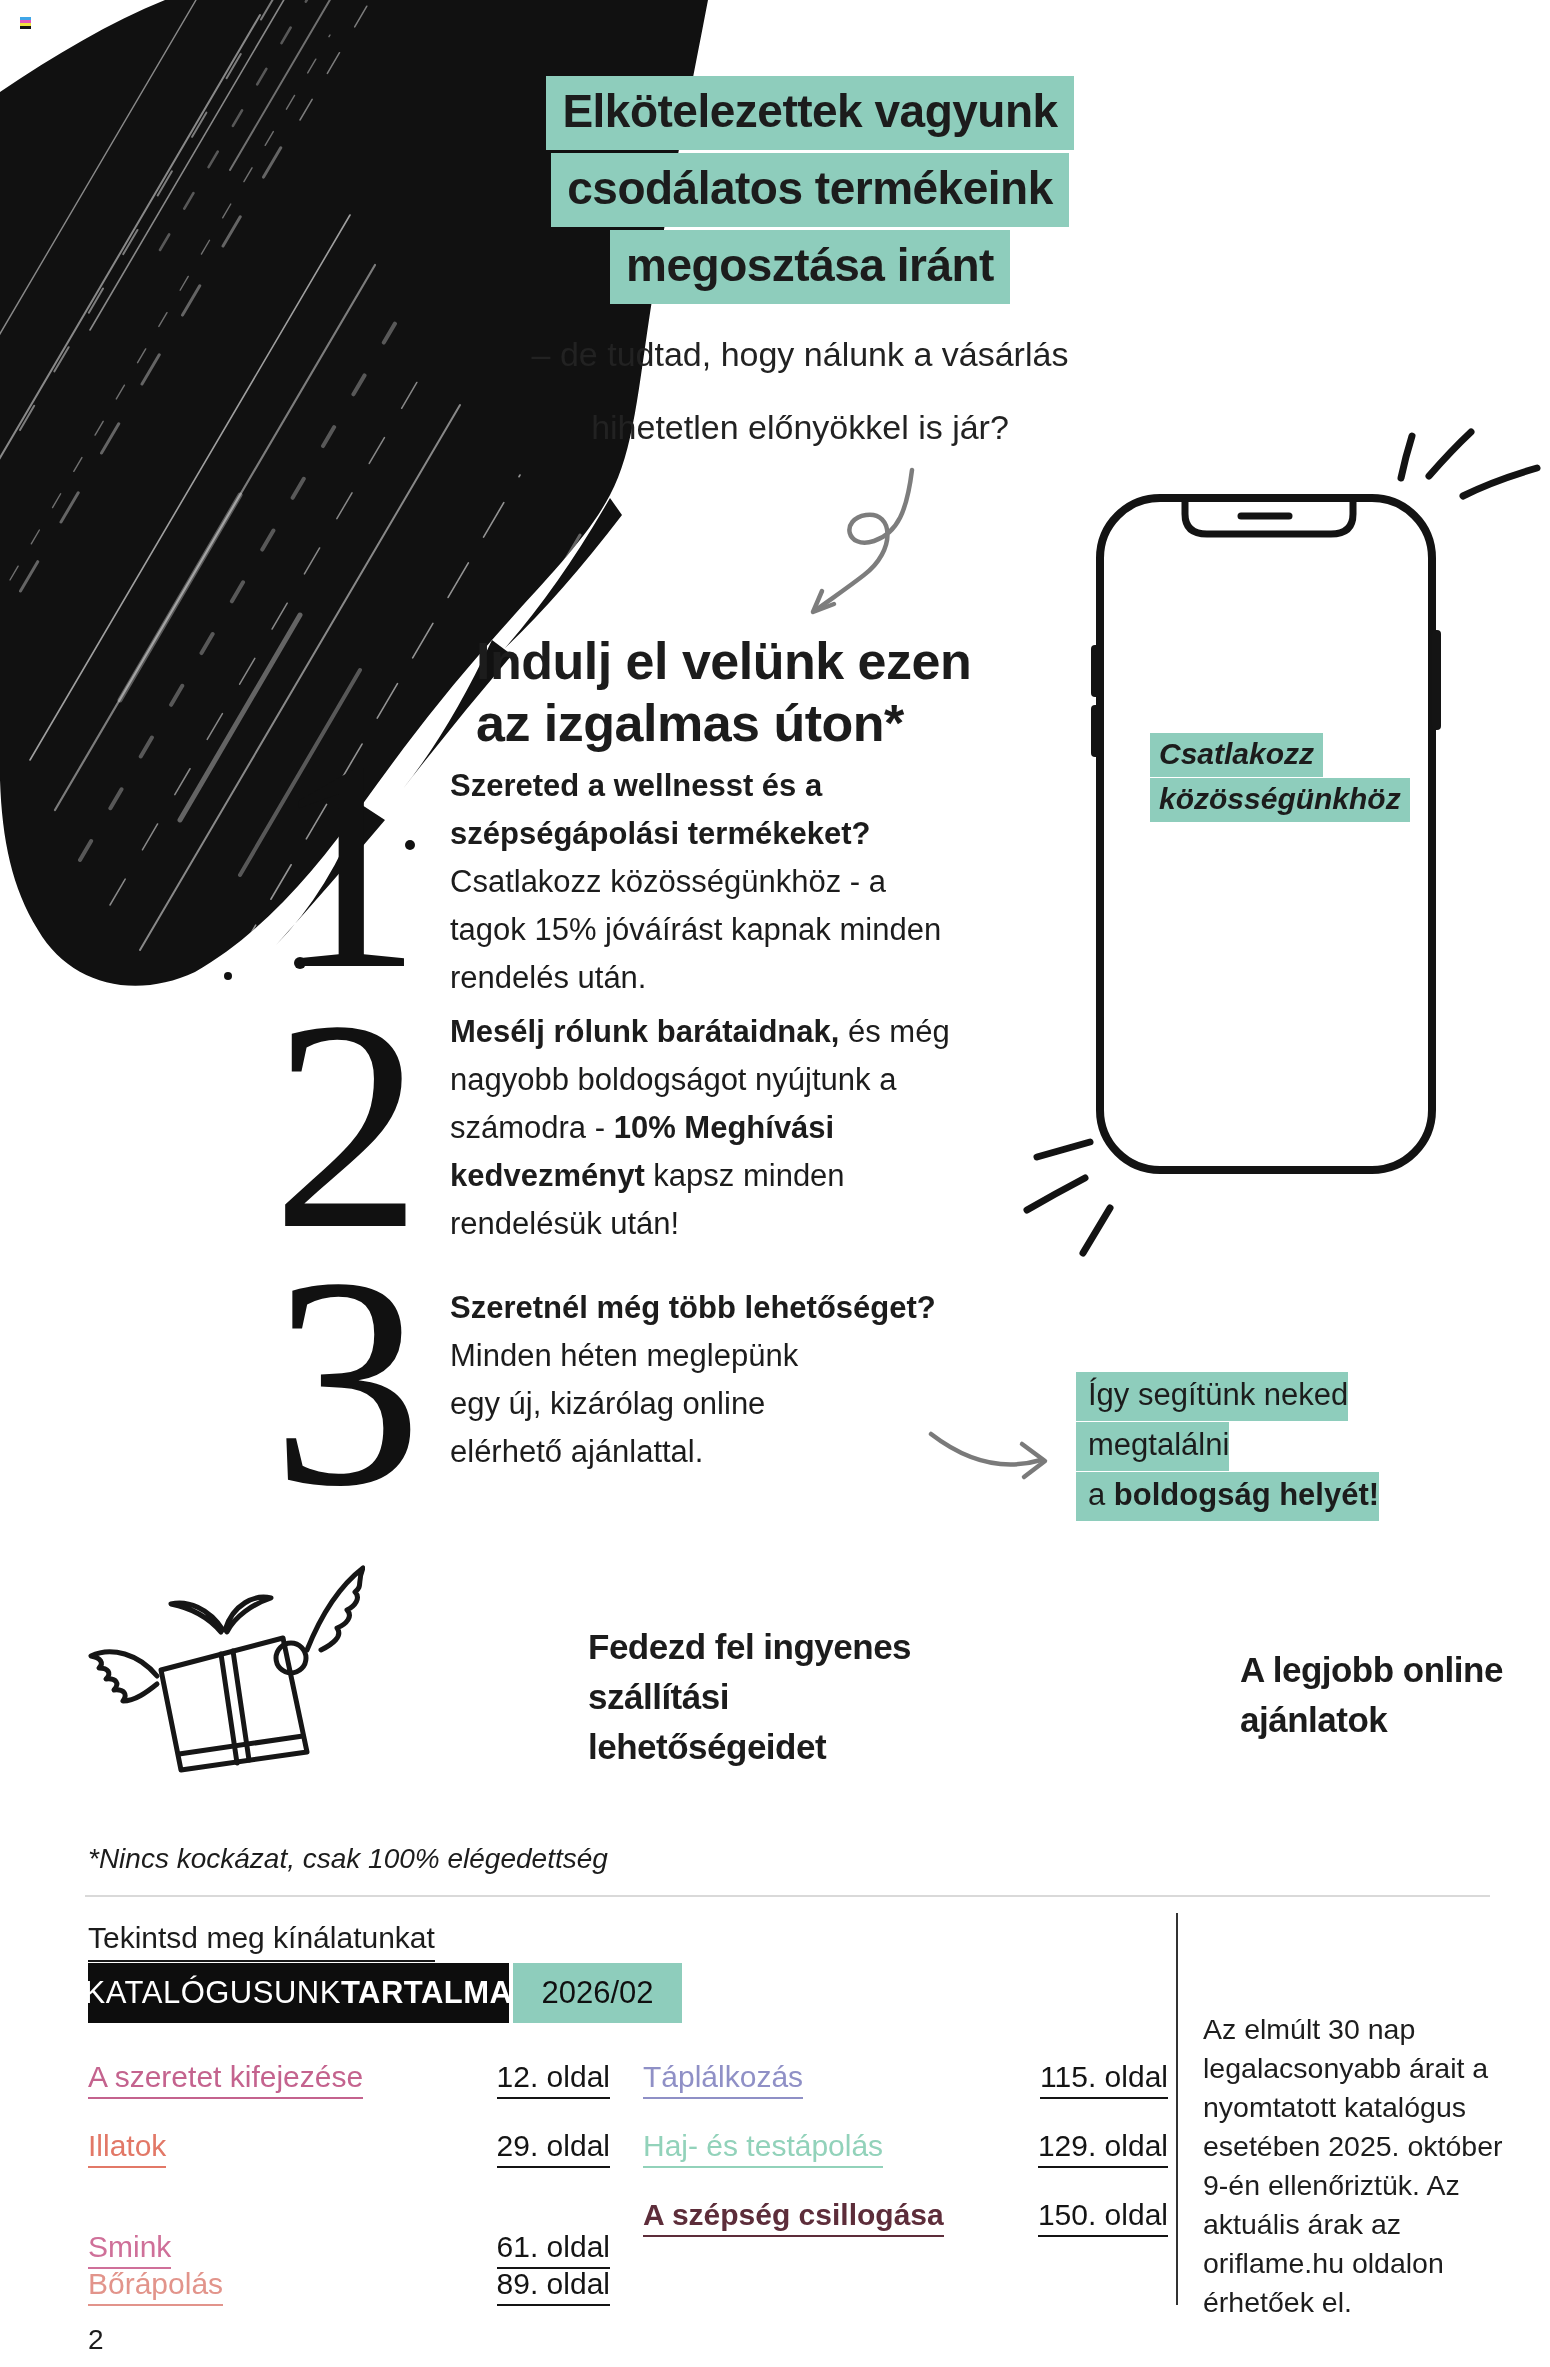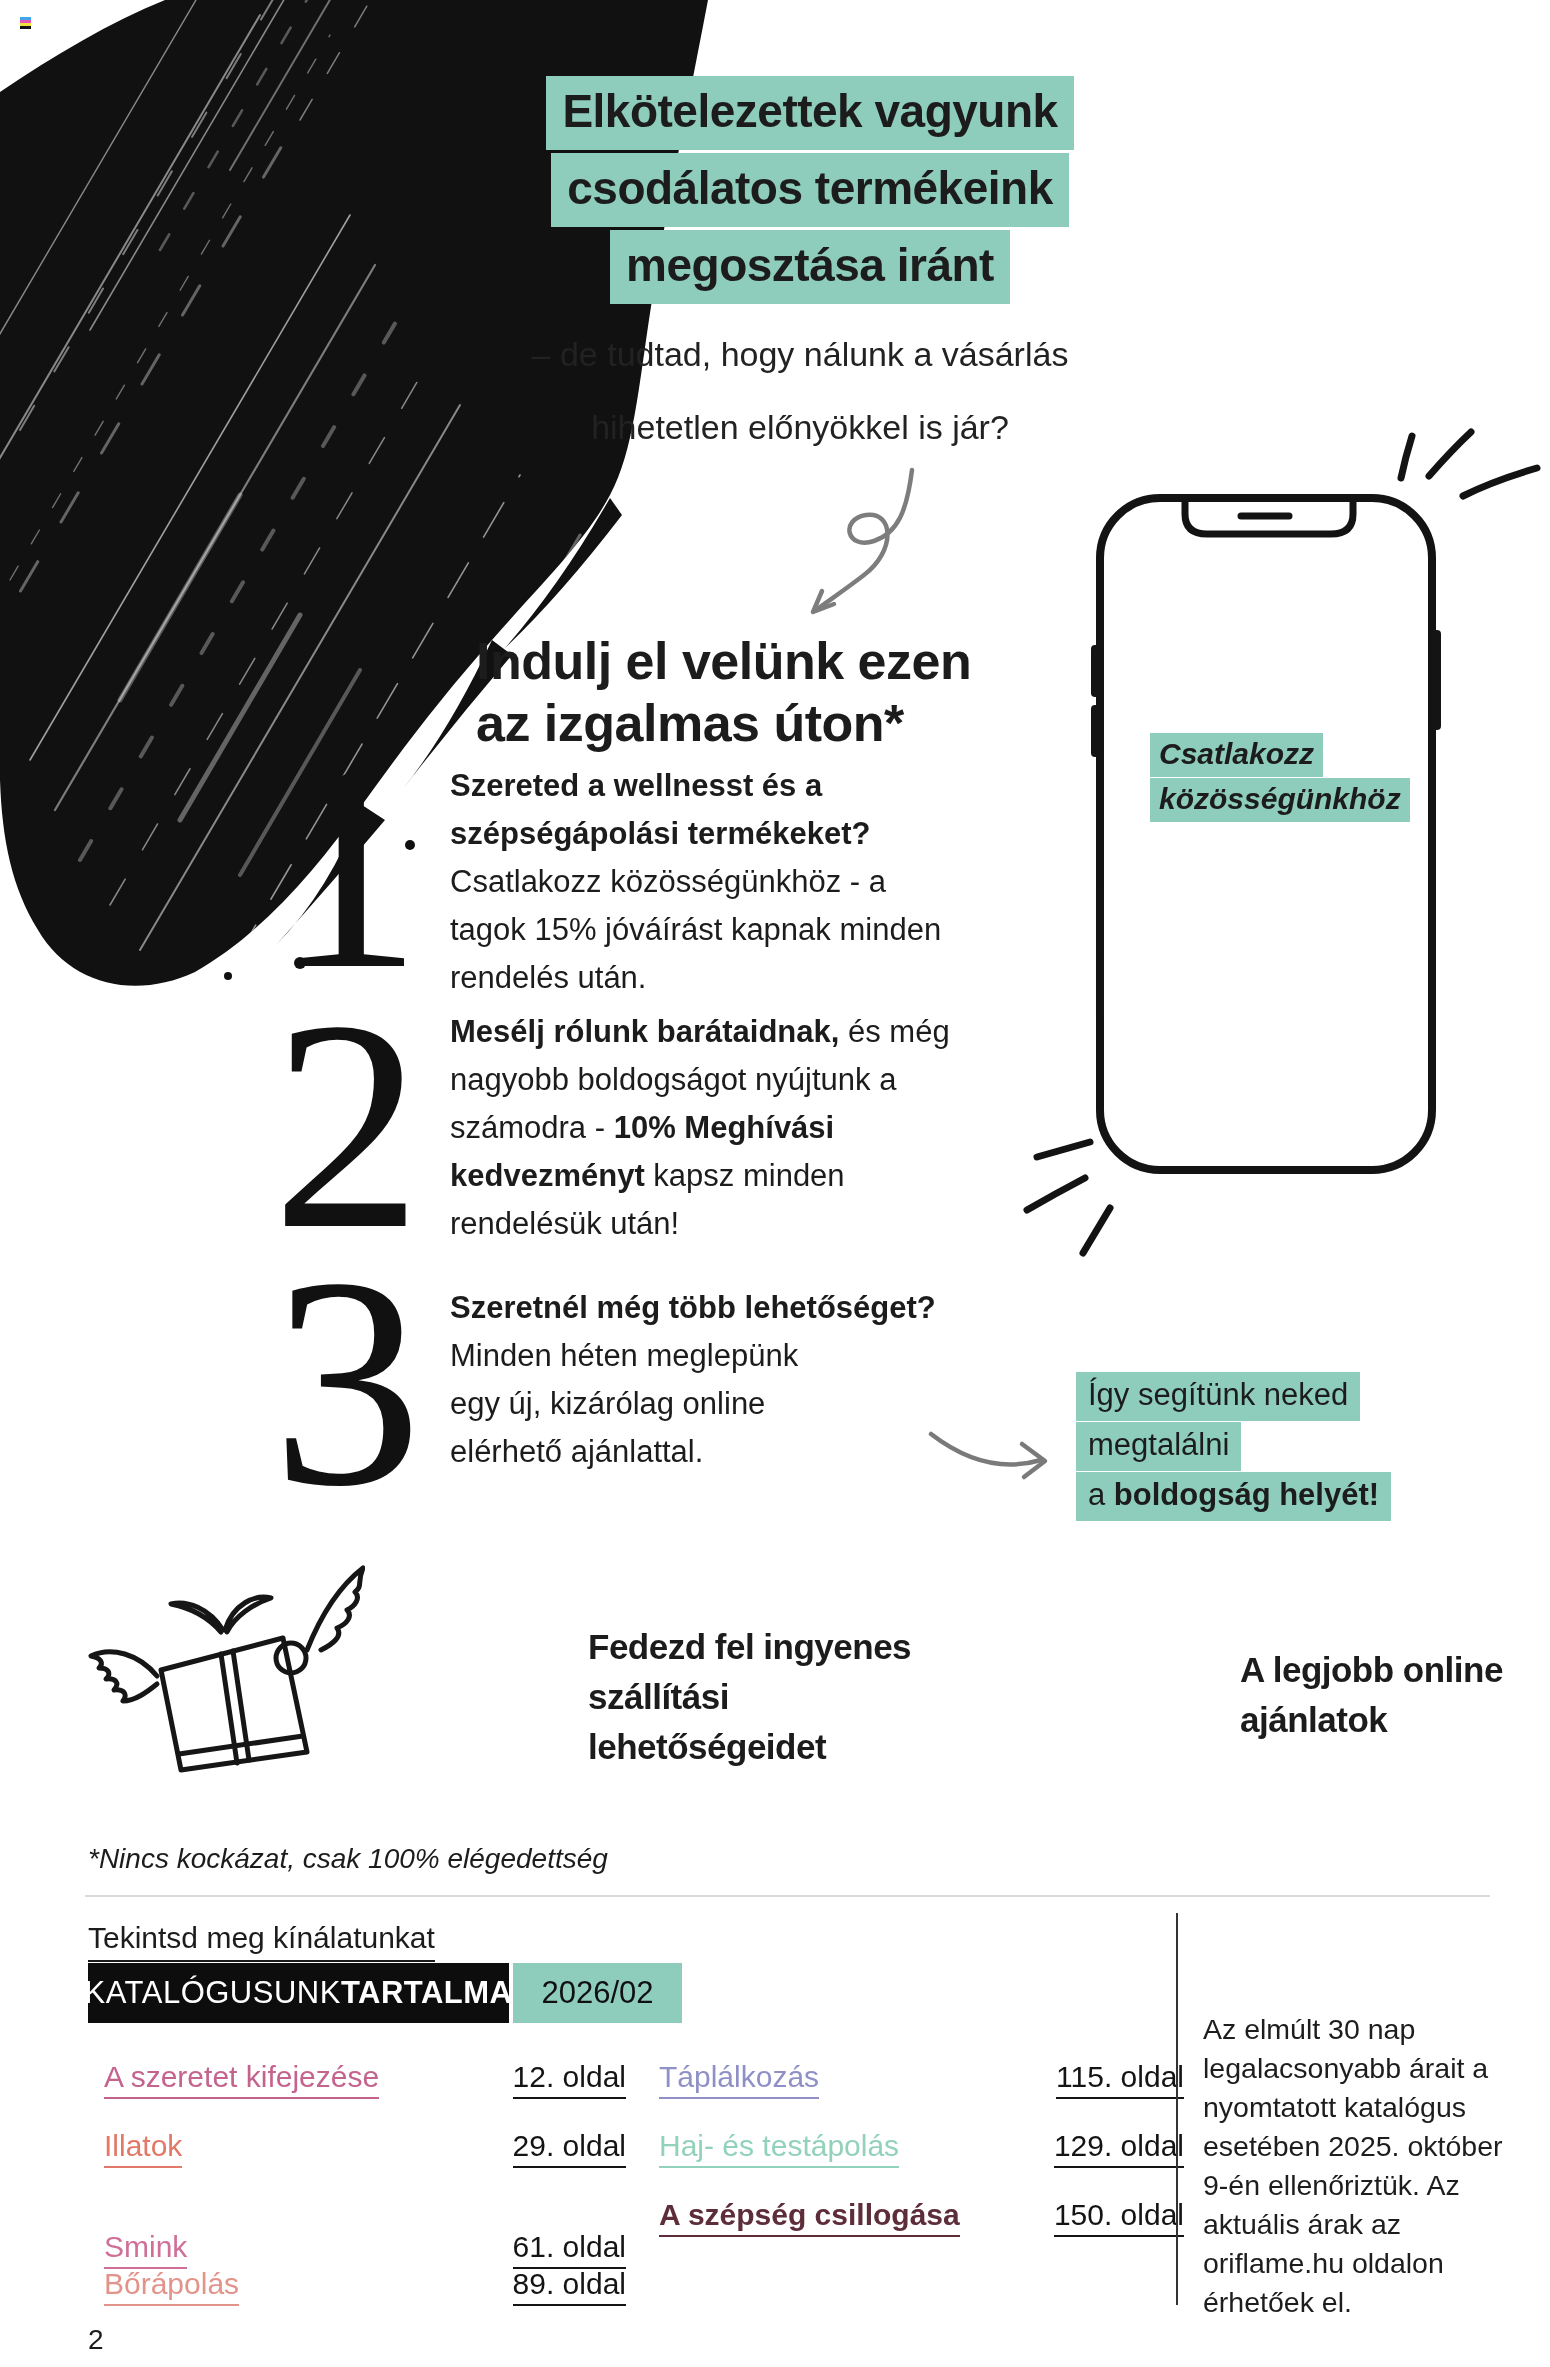--- a/index.html
+++ b/index.html
@@ -29,21 +29,21 @@
   .step-text .rl{line-height:48px;}
   .step-num{width:170px;text-align:center;font-family:"Liberation Serif",serif;
             font-size:300px;line-height:300px;font-weight:400;color:#111;left:262px;}
 
   
   .phone-label{left:1150px;top:733px;font-size:30px;font-weight:700;}
   .phone-label .rl{line-height:34px;padding:4px 9px 6px 9px;margin-bottom:1px;font-style:italic;}
 
   
   .happiness{left:1076px;top:1372px;font-size:31px;}
-  .happiness .rl{line-height:36px;padding:5px 12px 8px 12px;margin-bottom:1px;}
+  .happiness .rl{line-height:36px;padding:5px 0 8px 12px;margin-bottom:1px;}
 
   
   .shipping{left:588px;top:1622px;font-size:35px;font-weight:700;letter-spacing:-0.5px;}
   .shipping .rl{line-height:50px;}
   .online-offers{left:1240px;top:1645px;font-size:35px;font-weight:700;letter-spacing:-0.5px;}
   .online-offers .rl{line-height:50px;}
 
   .disclaimer{left:88px;top:1843px;font-size:28px;font-style:italic;}
 
   .footer-rule{left:85px;top:1895px;width:1405px;height:2px;background:#d9d9d9;}
@@ -51,21 +51,21 @@
           border-bottom:2px solid #1a1a1a;padding-bottom:5px;}
   .title-box{left:88px;top:1963px;width:421px;height:60px;background:#0d0d0d;color:#fff;
              display:flex;align-items:center;justify-content:center;font-size:31px;letter-spacing:0.5px;}
   .title-box .b{font-weight:700;}
   .edition-box{left:513px;top:1963px;width:169px;height:60px;background:var(--teal);color:#101010;
                display:flex;align-items:center;justify-content:center;font-size:31px;font-weight:400;}
 
   .toc-col{top:2060px;height:290px;}
   .toc-left{left:88px;width:522px;}
   .toc-right{left:643px;width:525px;}
-  .toc-row{position:absolute;left:16px;width:100%;display:flex;justify-content:space-between;align-items:flex-start;}
+  .toc-row{position:absolute;left:0;width:100%;display:flex;justify-content:space-between;align-items:flex-start;}
   .toc-label,.toc-page{font-size:30px;text-decoration:none;border-bottom:2.5px solid currentColor;
                        padding-bottom:3px;white-space:nowrap;cursor:pointer;}
   .toc-label.b{font-weight:700;}
   .toc-page{color:#141414;}
 
   .vdivider{left:1176px;top:1913px;width:2px;height:392px;background:#333;}
   .legal{left:1203px;top:2010px;width:322px;font-size:28.5px;line-height:39px;color:#1d1d1d;}
   .page-num{left:88px;top:2324px;font-size:28px;}
 
   .regmark{left:20px;top:17px;width:11px;}

